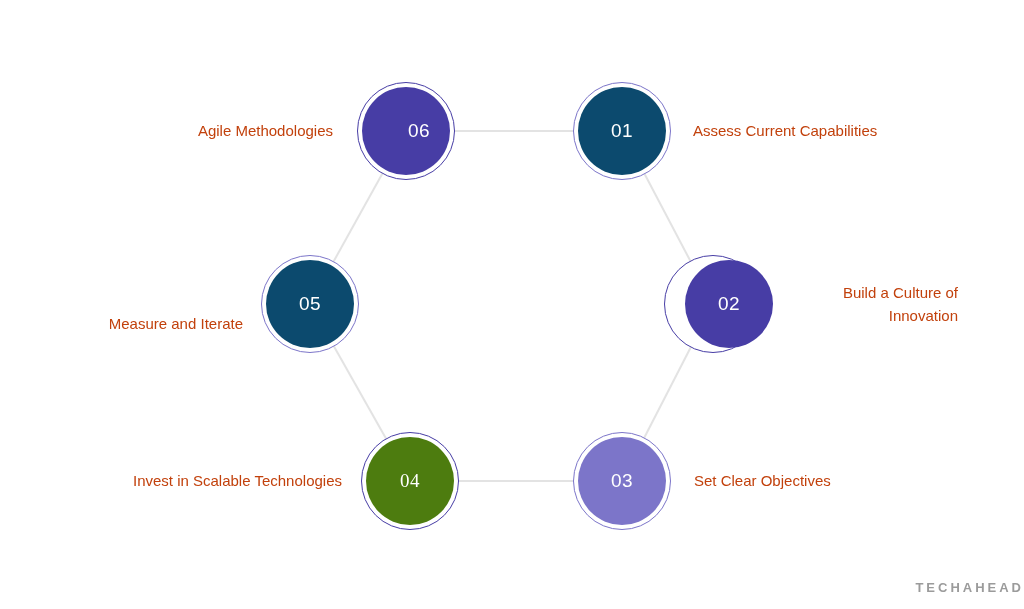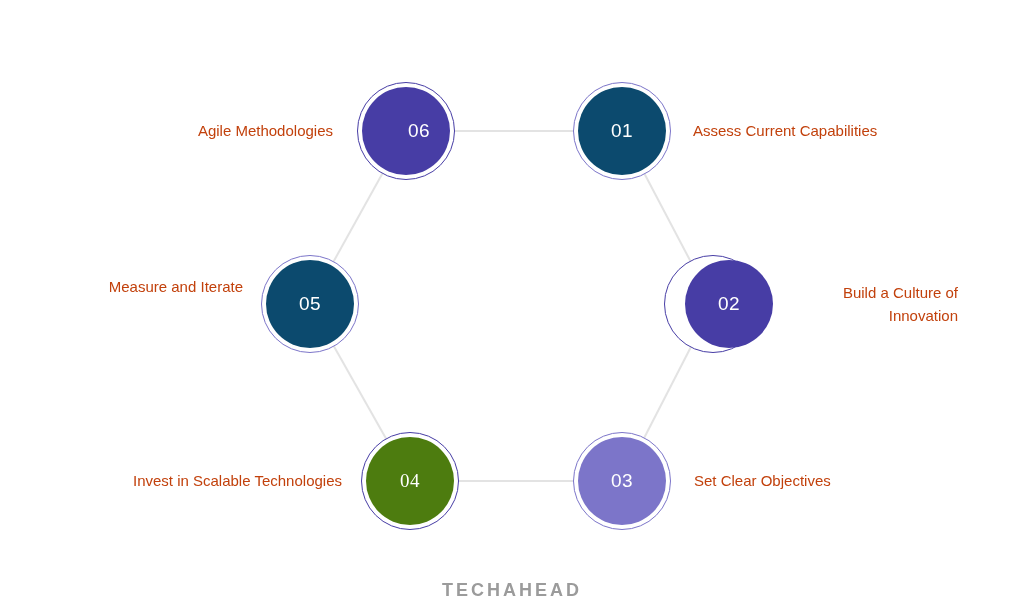--- a/index.html
+++ b/index.html
@@ -58,24 +58,24 @@
     white-space: normal;
     max-width: 175px;
   }
   .label-left { text-align: right; }
   .label-right { text-align: right; }
   .footer-logo {
     position: absolute;
     left: 0;
     right: 0;
     top: 580px;
-    text-align: center;
+    text-align: right;
     z-index: 2;
     color: #9b9b9b;
-    font-size: 18px;
+    font-size: 13px;
     font-weight: bold;
     letter-spacing: 3px;
   }
 </style>
 </head>
 <body>
 
 <div class="canvas">
 
   <svg class="lines-svg" width="1024" height="609" viewBox="0 0 1024 609">
@@ -113,21 +113,21 @@
       <span class="num">04</span>
     </div>
   </div>
   <div class="step-label label-left" style="right:682px; top:481px;margin-left:40px;">Invest in Scalable Technologies</div>
 
   <div class="node" style="left: 261px; top: 255px; border-color: rgb(124, 117, 201);">
     <div class="circle" style="background: #0c4a6e;">
       <span class="num">05</span>
     </div>
   </div>
-  <div class="step-label label-left" style="right:781px; top:287px;">Measure and Iterate</div>
+  <div class="step-label label-left" style="right:781px; top:324px;">Measure and Iterate</div>
 
   <div class="node" style="left: 357px; top: 82px; border-color: rgb(71, 61, 165);">
     <div class="circle" style="background: rgb(71, 61, 165); padding-left: 26px;">
       <span class="num">06</span>
     </div>
   </div>
   <div class="step-label label-left" style="right:691px; top:131px;">Agile Methodologies</div>
 
   <div class="footer-logo">TECHAHEAD</div>
 

